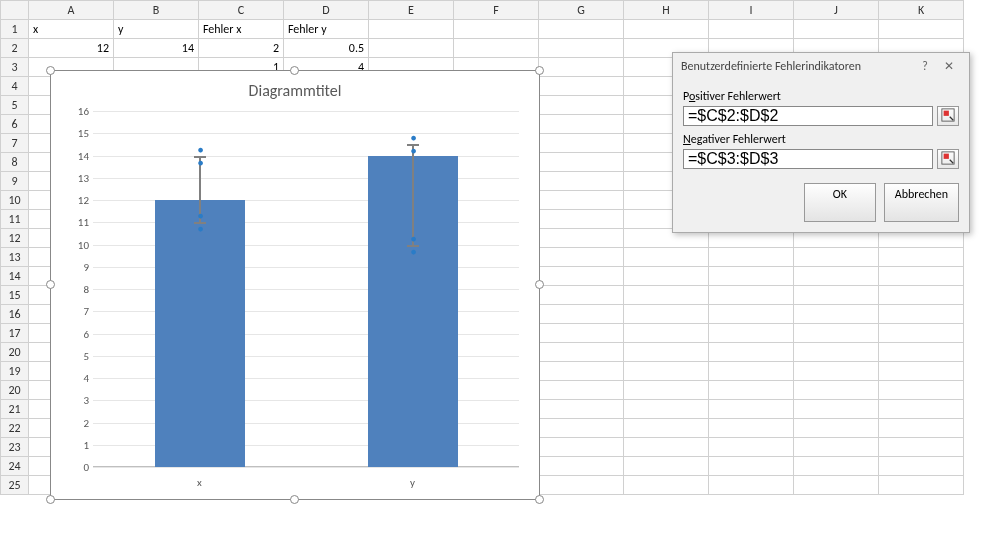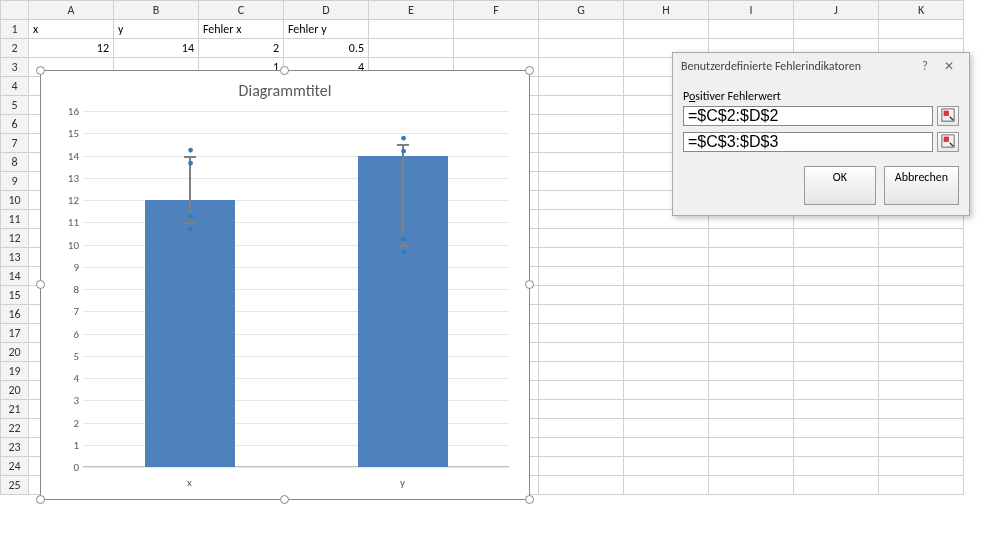--- a/index.html
+++ b/index.html
@@ -22,21 +22,21 @@
     text-align:center;
     color:#333;
   }
   table.sheet th.rowhdr{width:28px;}
   table.sheet td{width:85px;text-align:left;}
   table.sheet td.num{text-align:right;}
 
   
   .chart-obj{
     position:absolute;
-    left:40px;top:70px;
+    left:50px;top:70px;
     width:490px;height:430px;
     background:#fff;
     border:1px solid #888;
     box-sizing:border-box;
   }
   .sel-handle{
     position:absolute;width:9px;height:9px;background:#fff;border:1px solid #888;border-radius:50%;
     box-sizing:border-box;
   }
   .h-tl{left:-5px;top:-5px}.h-tm{left:calc(50% - 5px);top:-5px}.h-tr{right:-5px;top:-5px}
@@ -551,20 +551,23 @@
       <div class="refbtn">
         <span>
           <svg viewBox="0 0 16 16">
                 <rect x="1" y="1" width="14" height="14" fill="none" stroke="#555"></rect>
                 <rect x="3" y="3" width="6" height="6" fill="#d33"></rect>
                 <path d="M10 10 L14 14" stroke="#333" stroke-width="1.5"></path>
               </svg>
         </span>
       </div>
     </div>
+    <div class="fieldlbl">
+      <span></span><span class="u">N</span><span>egativer Fehlerwert</span>
+    </div>
     <div class="refrow">
       <input class="refinput" value="=$C$3:$D$3" style="">
       <div class="refbtn">
         <span>
           <svg viewBox="0 0 16 16">
                 <rect x="1" y="1" width="14" height="14" fill="none" stroke="#555"></rect>
                 <rect x="3" y="3" width="6" height="6" fill="#d33"></rect>
                 <path d="M10 10 L14 14" stroke="#333" stroke-width="1.5"></path>
               </svg>
         </span>

